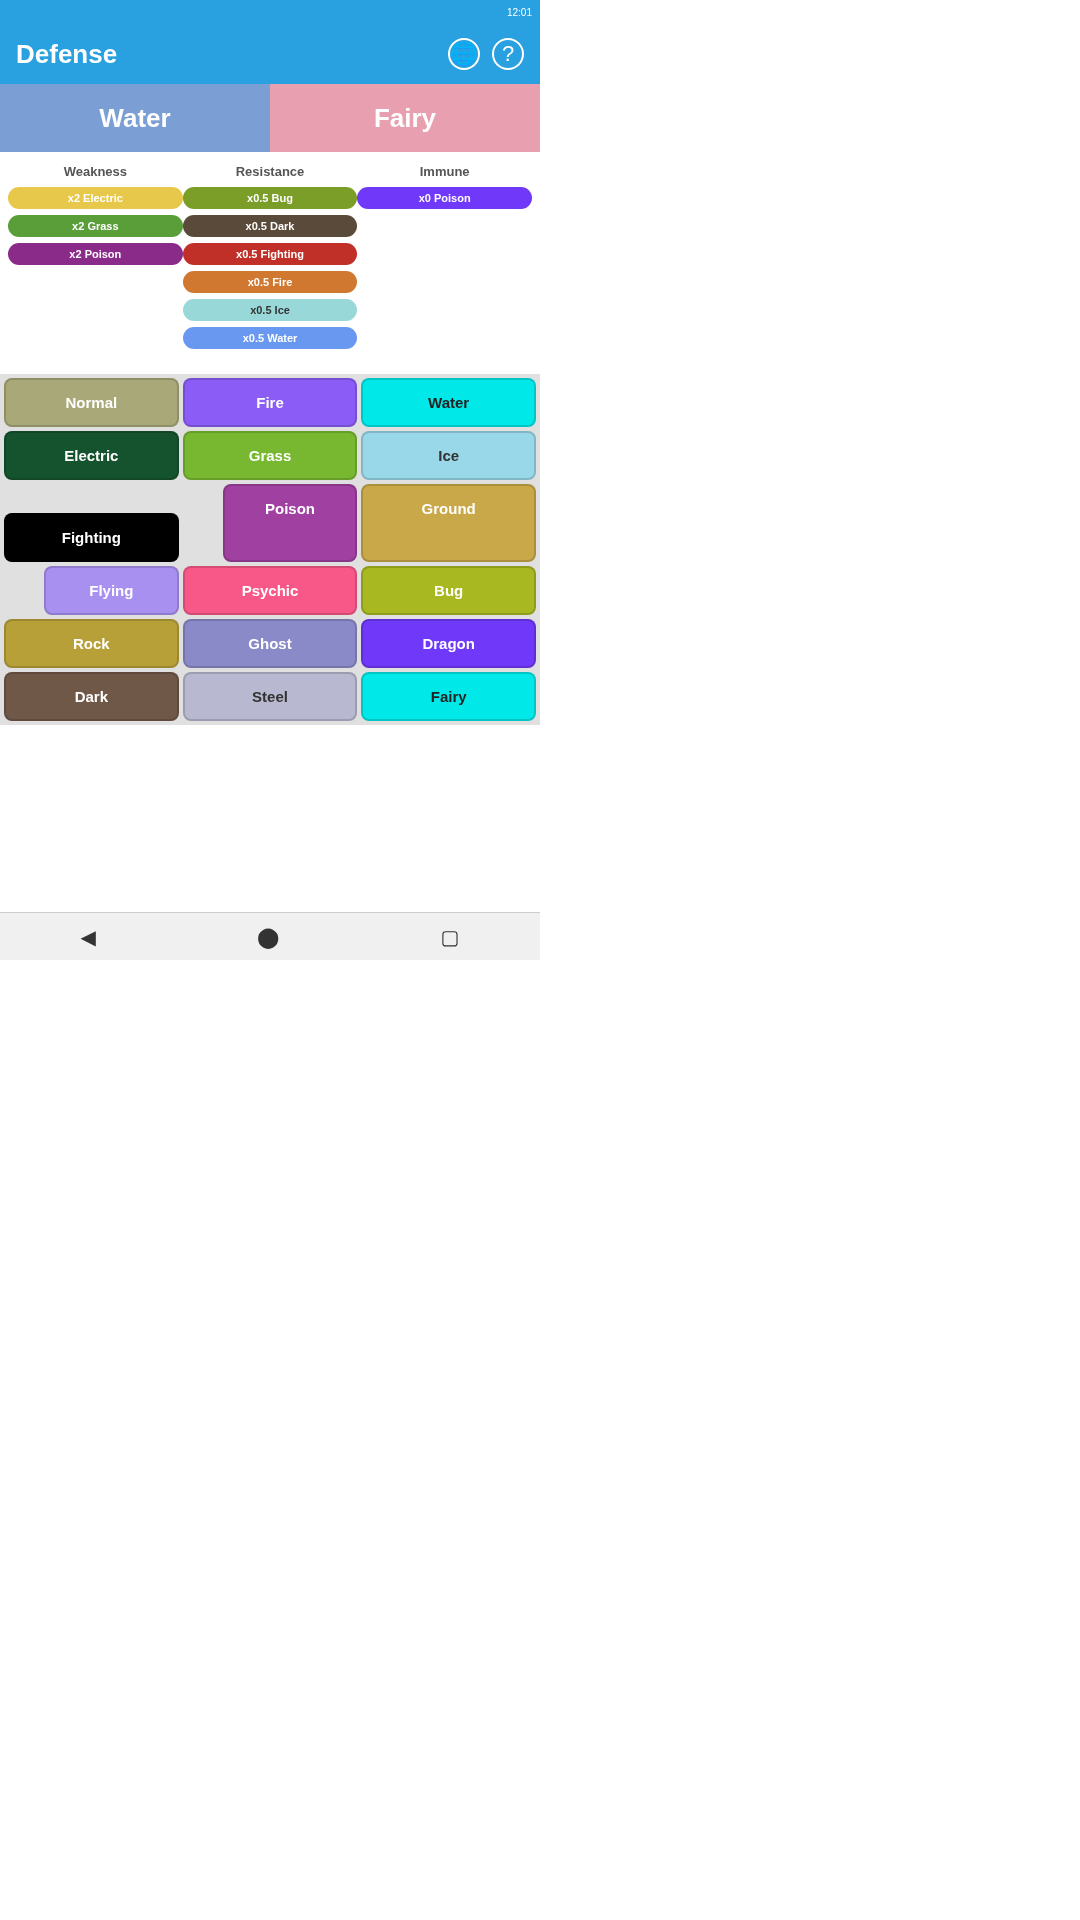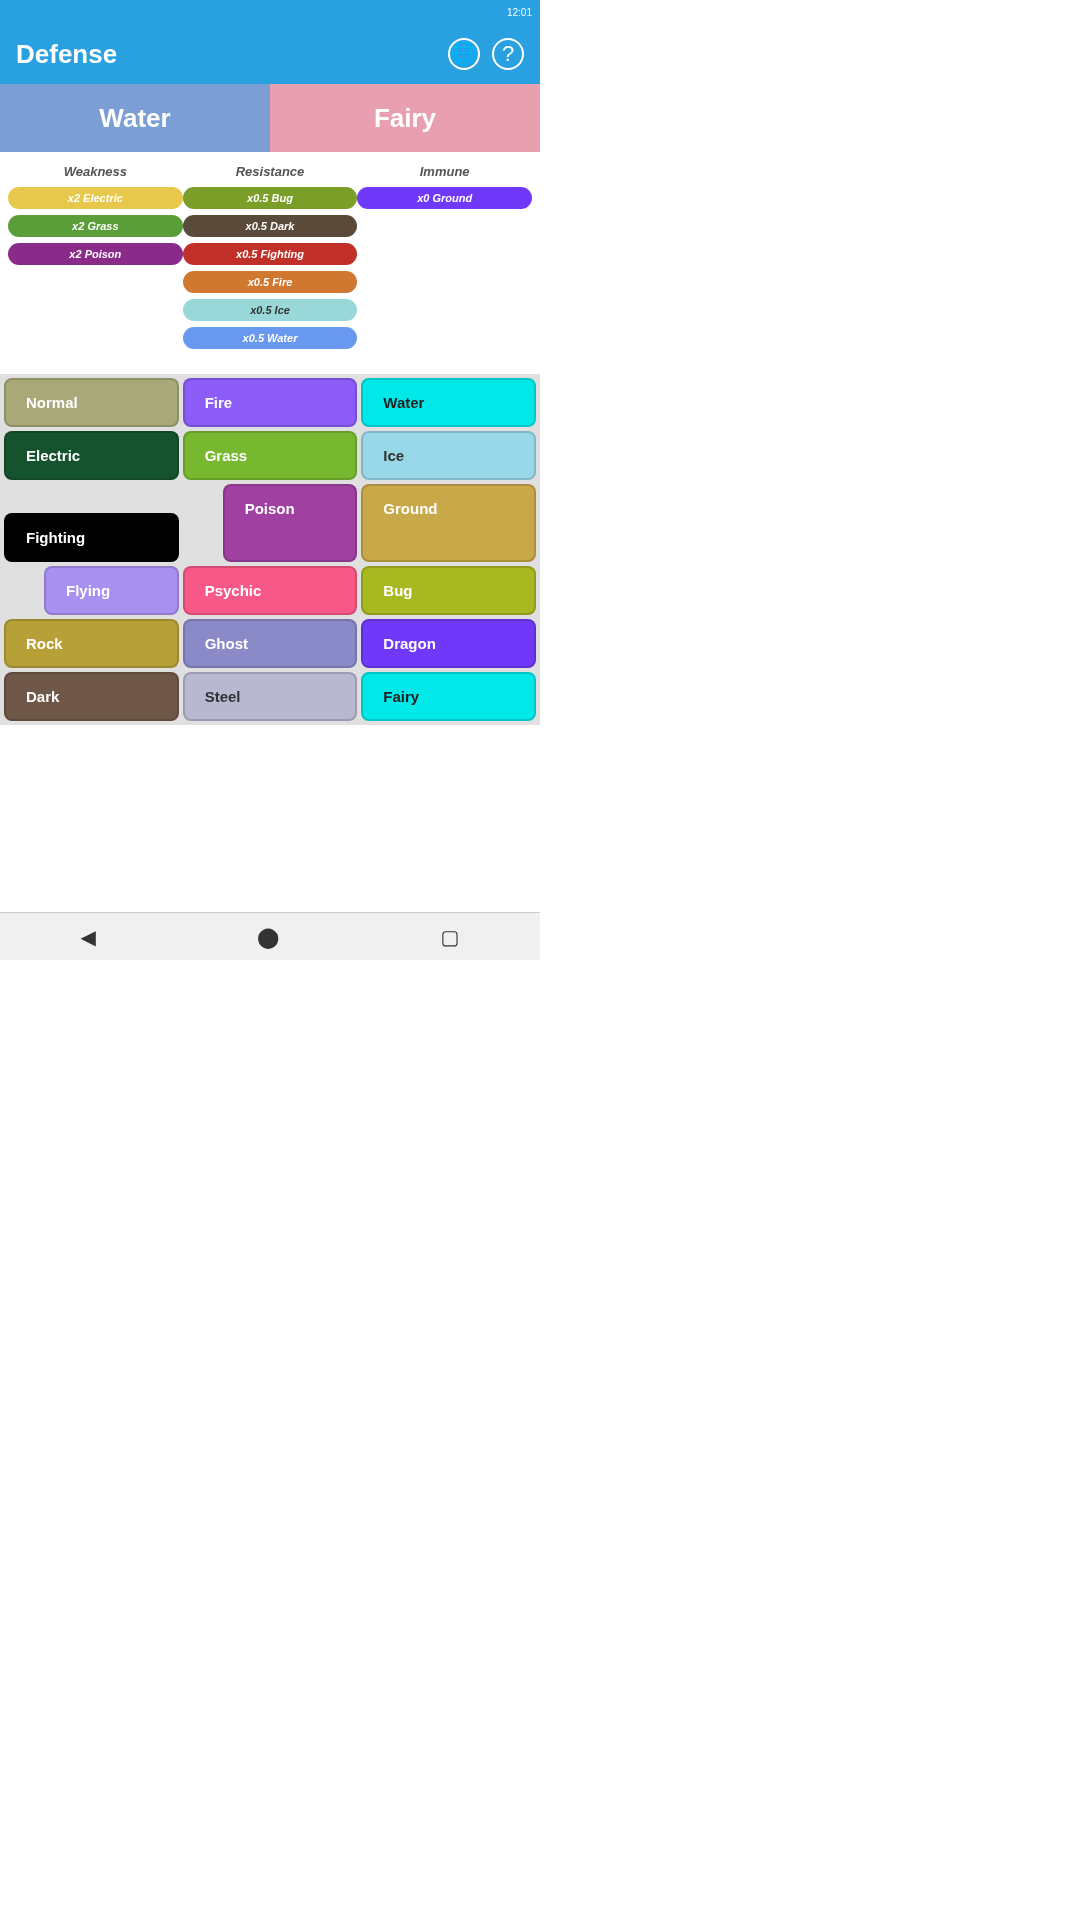--- a/index.html
+++ b/index.html
@@ -99,21 +99,20 @@
     }
 
     
     .defense-info {
       padding: 12px 8px;
       background: white;
     }
 
     .defense-columns {
       display: flex;
-      font-style: italic;
     }
 
     .col-header {
       text-align: center;
       font-size: 13px;
       font-weight: bold;
       margin-bottom: 8px;
       color: #555;
     }
 
@@ -161,21 +160,21 @@
       background: #e0e0e0;
       margin-top: 8px;
     }
 
     .type-grid-btn {
       padding: 14px 20px;
       border-radius: 8px;
       color: white;
       font-size: 15px;
       font-weight: bold;
-      text-align: left;
+      text-align: center;
       cursor: pointer;
       border: 2px solid rgba(0,0,0,0.15);
     }
 
     .tg-normal { background: #a8a878; }
     .tg-fire { background: #8b5cf6; }
     .tg-water { background: #00e8e8; color: #222; }
     .tg-electric { background: #14532d; }
     .tg-grass { background: #78b830; }
     .tg-ice { background: #98d8e8; color: #333; }
@@ -244,21 +243,21 @@
       <div class="col-header">Resistance</div>
       <span class="badge badge-bug">x0.5 Bug</span>
       <span class="badge badge-dark">x0.5 Dark</span>
       <span class="badge badge-fighting">x0.5 Fighting</span>
       <span class="badge badge-fire">x0.5 Fire</span>
       <span class="badge badge-ice">x0.5 Ice</span>
       <span class="badge badge-water">x0.5 Water</span>
     </div>
     <div class="col-immune">
       <div class="col-header">Immune</div>
-      <span class="badge badge-dragon">x0 Ground</span>
+      <span class="badge badge-dragon">x0 Poison</span>
     </div>
   </div>
 </div>
 
 <div class="type-grid" id="type-grid">
 <div class="type-grid-btn tg-normal">Normal</div>
     <div class="type-grid-btn tg-fire">Fire</div>
     <div class="type-grid-btn tg-water">Water</div>
     <div class="type-grid-btn tg-electric">Electric</div>
     <div class="type-grid-btn tg-grass">Grass</div>

